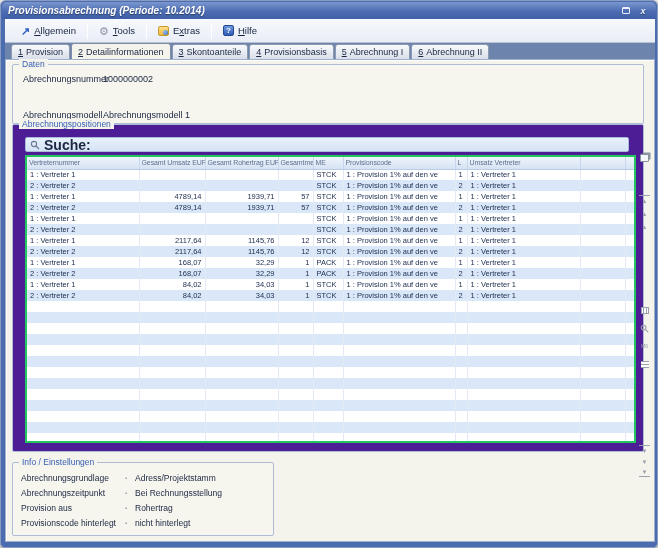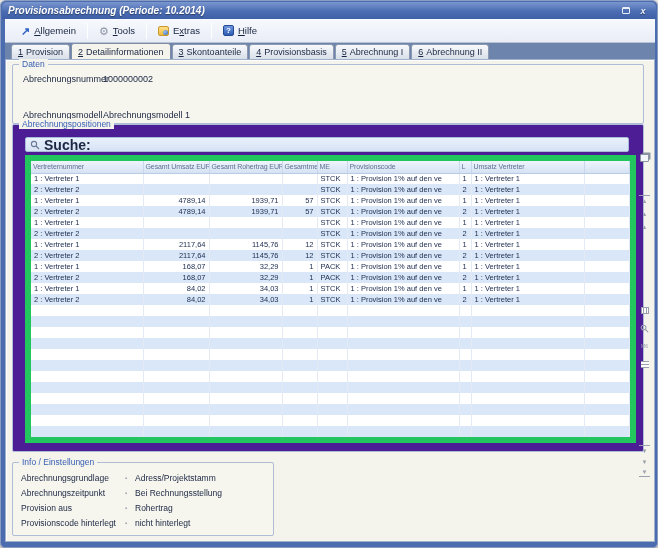--- a/index.html
+++ b/index.html
@@ -94,21 +94,21 @@
     display:flex; align-items:center; padding:0 4px; gap:4px;
   }
   .searchbar .slabel { font-size:14px; font-weight:bold; color:#1b2742; }
   .searchbar input {
     flex:1; border:none; background:transparent; outline:none;
     font-family:inherit; font-size:8.5px; font-style:italic; color:#2a3a5c;margin-top:48px;
   }
   .searchbar input::placeholder { color:#8a93a2; font-style:italic; }
   
   .gridwrap { position:absolute; left:12px; top:30px; width:611px; height:288px;
-              border:6px solid #22c55e; background:#ffffff; overflow:hidden; }
+              border:2px solid #22c55e; background:#ffffff; overflow:hidden; }
   table.grid { border-collapse:collapse; table-layout:fixed; width:611px; }
   table.grid th {
     height:12px; background:linear-gradient(#eef4fc,#d6e2f3);
     border-bottom:1px solid #b9cce6; border-right:1px solid #c8d7ec;
     font-size:7px; font-weight:normal; color:#5f7090; text-align:left;
     padding:0 2px; white-space:nowrap; overflow:hidden; letter-spacing:-0.1px;
   }
   table.grid td {
     height:11px; font-size:7.5px; color:#1b2b4d; padding:0 3px;
     border-right:1px solid rgba(130,160,205,0.22);

